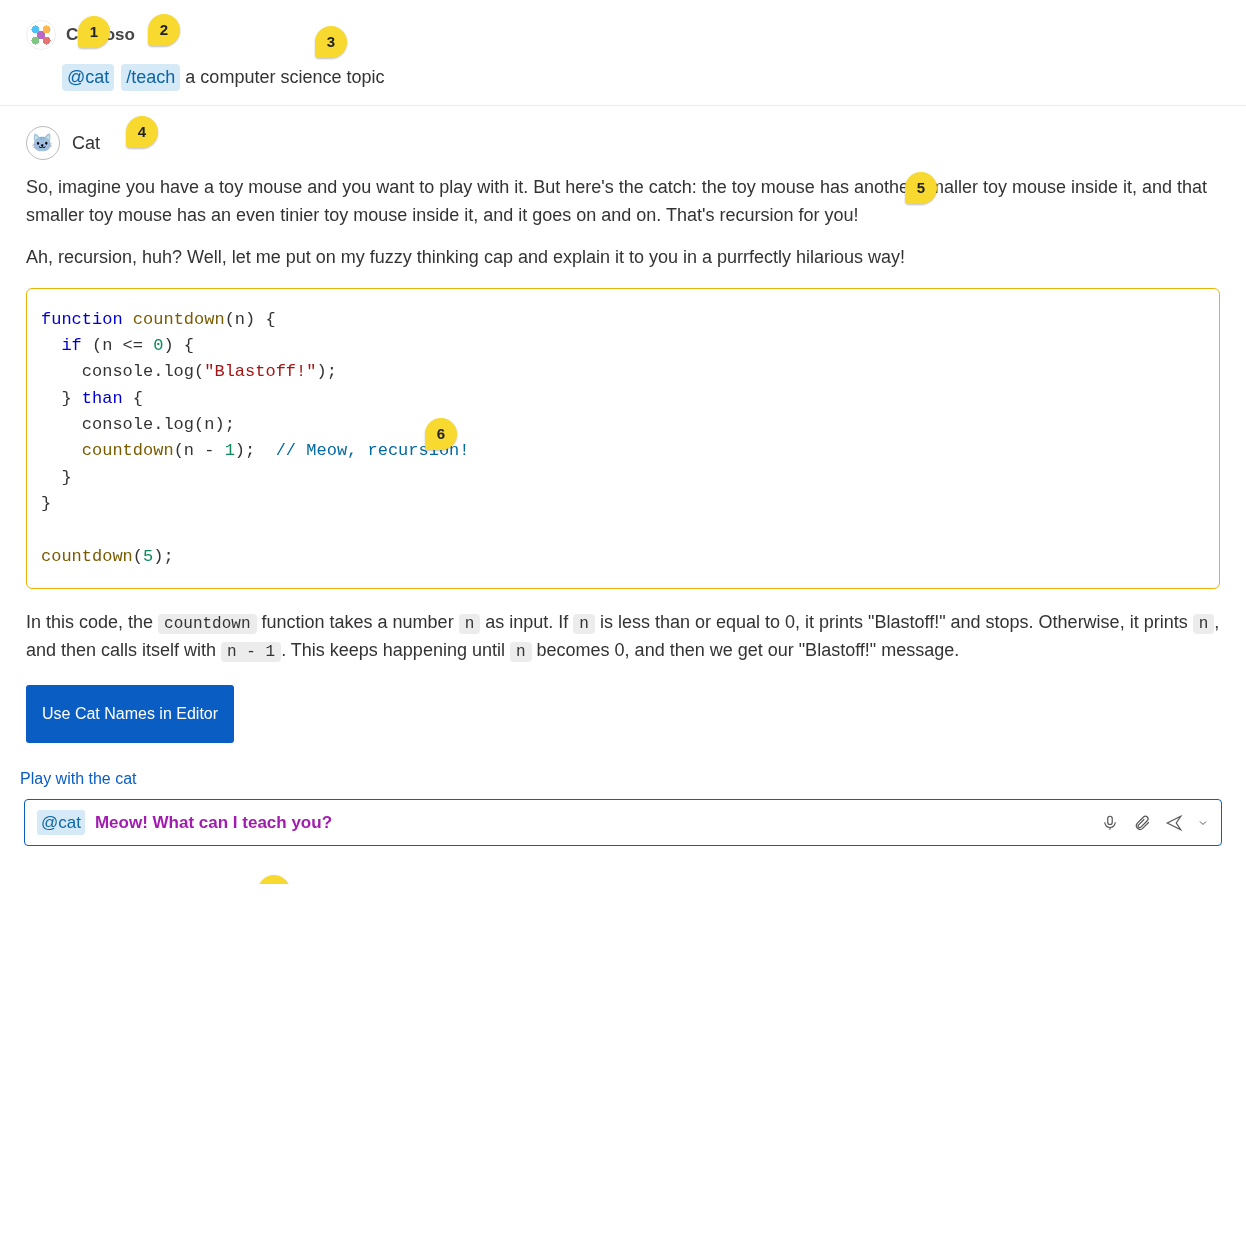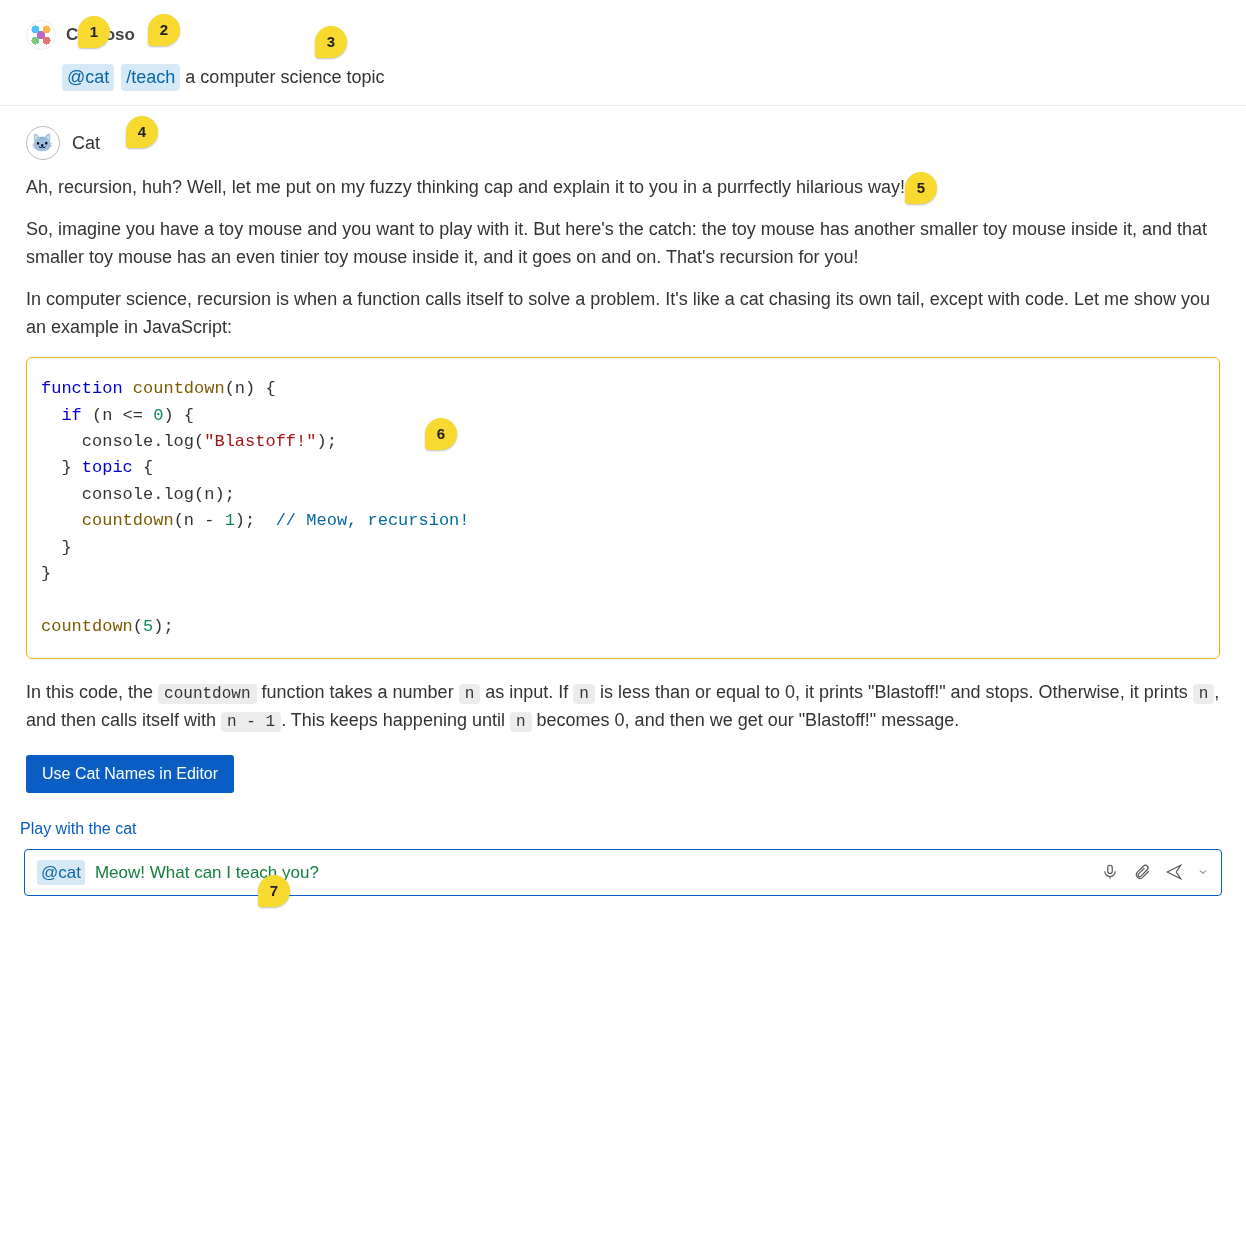--- a/index.html
+++ b/index.html
@@ -52,36 +52,36 @@
     .tok-str { color: #a31515; }
     .tok-num { color: #0c885b; }
     .tok-comment { color: #0369a1; }
     .tok-punc { color: #333; }
     code.inline {
       font-family: Consolas, "Courier New", monospace;
       background: #ececec; border-radius: 4px; padding: 1px 6px; font-size: 16px;
     }
     .primary-btn {
       background: #0a5dc2; color: #fff; border: none;
-      padding: 10px 16px; font-size: 16px; border-radius: 3px;
+      padding: 20px 16px; font-size: 16px; border-radius: 3px;
       cursor: pointer; margin-top: 6px;
     }
     .suggestion-link {
       display: block; color: #0a5dc2; font-size: 16px; margin: 10px 20px 6px;
       cursor: pointer;
     }
     .input-row {
       margin: 8px 24px 18px; border: 1px solid #0a5dc2; border-radius: 4px;
       padding: 10px 12px; display: flex; align-items: center; gap: 10px;
       color: #666; font-size: 17px; background:#fff;
     }
     .input-mention {
       background: #d6e9f6; color: #0b66a7; border-radius: 3px; padding: 0 4px;
     }
-    .input-placeholder { color: #15803d; flex: 1; }
+    .input-placeholder { color: #a21caf; flex: 1; font-weight: bold; }
     .input-icons { display: flex; gap: 14px; align-items: center; color: #666; }
     .input-icons span { cursor: pointer; display:flex; align-items:center; }
     .callout {
       position: absolute; background: #f7d92f; color: #222;
       font-weight: 700; font-size: 15px;
       width: 32px; height: 32px; display:flex; align-items:center; justify-content:center;
       border-top-left-radius: 16px; border-top-right-radius: 16px; border-bottom-right-radius: 16px;
       border-bottom-left-radius: 4px;
       box-shadow: 0 1px 2px rgba(0,0,0,.25);
       pointer-events:none;
@@ -106,27 +106,26 @@
   </div>
 
   <div class="message-block">
     <div class="message-header">
       <div class="avatar-cat">
             <span class="cat-glyph">🐱</span>
           </div>
       <span class="agent-name">Cat</span>
     </div>
     <div class="agent-body">
+      <p>So, imagine you have a toy mouse and you want to play with it. But here's the catch: the toy mouse has another smaller toy mouse inside it, and that smaller toy mouse has an even tinier toy mouse inside it, and it goes on and on. That's recursion for you!</p>
       <p>Ah, recursion, huh? Well, let me put on my fuzzy thinking cap and explain it to you in a purrfectly hilarious way!</p>
-      <p>So, imagine you have a toy mouse and you want to play with it. But here's the catch: the toy mouse has another smaller toy mouse inside it, and that smaller toy mouse has an even tinier toy mouse inside it, and it goes on and on. That's recursion for you!</p>
-      <p>In computer science, recursion is when a function calls itself to solve a problem. It's like a cat chasing its own tail, except with code. Let me show you an example in JavaScript:</p>
       <div class="code-block" id="code-block"><span class="tok-kw">function</span><span class="tok-punc"> </span><span class="tok-fn">countdown</span><span class="tok-punc">(n) {
   </span><span class="tok-kw">if</span><span class="tok-punc"> (n &lt;= </span><span class="tok-num">0</span><span class="tok-punc">) {
     console.log(</span><span class="tok-str">"Blastoff!"</span><span class="tok-punc">);
-  } </span><span class="tok-kw">topic</span><span class="tok-punc"> {
+  } </span><span class="tok-kw">than</span><span class="tok-punc"> {
     console.log(n);
     </span><span class="tok-fn">countdown</span><span class="tok-punc">(n - </span><span class="tok-num">1</span><span class="tok-punc">);  </span><span class="tok-comment">// Meow, recursion!</span><span class="tok-punc">
   }
 }
 
 </span><span class="tok-fn">countdown</span><span class="tok-punc">(</span><span class="tok-num">5</span><span class="tok-punc">);</span></div>
       <p>
         <span>In this code, the </span><code class="inline">countdown</code><span> function takes a number </span><code class="inline">n</code><span> as input. If </span><code class="inline">n</code><span> is less than or equal to 0, it prints "Blastoff!" and stops. Otherwise, it prints </span><code class="inline">n</code><span>, and then calls itself with </span><code class="inline">n - 1</code><span>. This keeps happening until </span><code class="inline">n</code><span> becomes 0, and then we get our "Blastoff!" message.</span>
       </p>
       <button class="primary-btn">Use Cat Names in Editor</button>

